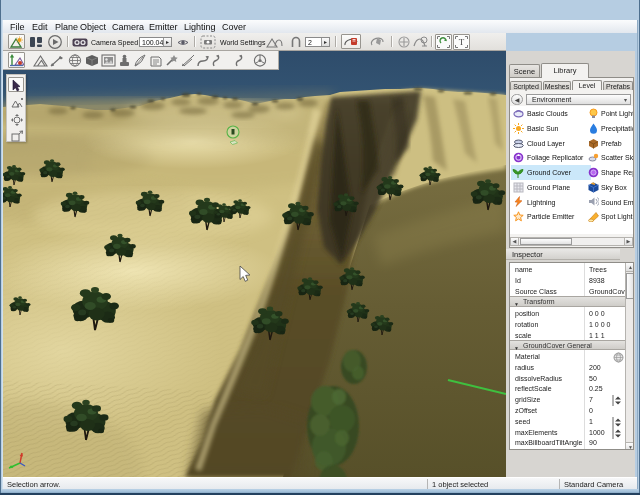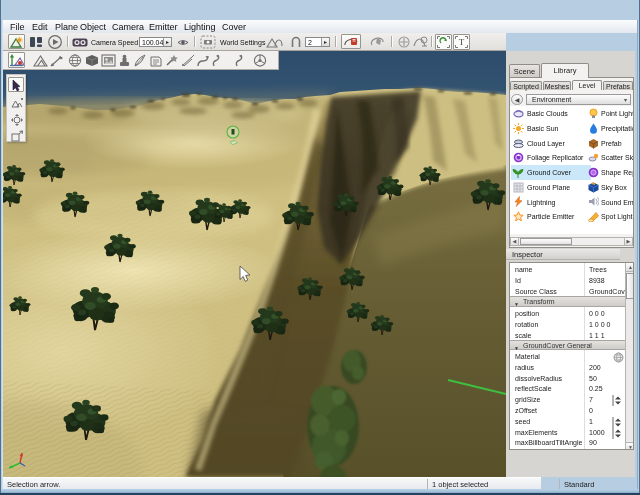--- a/index.html
+++ b/index.html
@@ -7,21 +7,21 @@
 #titlebar{left:0;top:0;width:640px;height:20px;background:linear-gradient(#dde8f2 0%,#cadaea 45%,#b9cce0 70%,#b4c9de 100%);border-top:1px solid #7d9cb8;}
 #title{left:19px;top:5px;font-size:8px;color:#1a1a1a;letter-spacing:.2px;}
 .wbtn{top:6px;overflow:hidden;width:16px;height:11px;border:1px solid #5c6f80;border-radius:2px;background:linear-gradient(#fdfeff,#d9e2ec 45%,#bfcddb 50%,#cdd9e5);}
 #btnclose{background:linear-gradient(#f2ad93,#e0714a 45%,#c94e24 50%,#d4663c);border-color:#7e2c10;}
 #menubar{left:3px;top:20px;width:634px;height:13px;background:linear-gradient(#fbfcfd,#e2e7ee);}
 #menubar span{position:absolute;top:2px;font-size:9px;color:#111;}
 #toolbar1{left:3px;top:33px;width:503px;height:18px;background:linear-gradient(#f0efed,#e2e0dc);border-bottom:1px solid #a8a5a0;}
 #toolbar2{left:3px;top:51px;width:276px;height:19px;background:#f1f0ee;border-right:1px solid #aeaba5;border-bottom:1px solid #aeaba5;}
 #palette{left:6px;top:74px;width:20px;height:68px;background:#f1f0ee;border:1px solid #c6c3bd;box-shadow:1px 1px 2px rgba(0,0,0,.25);}
 #panel{left:506px;top:51px;width:129px;height:426px;background:#d7d5d1;}
-#statusbar{left:3px;top:477px;width:538px;height:12px;background:linear-gradient(#f7f8f9,#e7eaee);border-top:1px solid #fff;}
+#statusbar{left:3px;top:477px;width:634px;height:12px;background:linear-gradient(#f7f8f9,#e7eaee);border-top:1px solid #fff;}
 #statusbar span{position:absolute;top:2px;font-size:7.5px;color:#222;}
 #bottomframe{left:0px;top:489px;width:640px;height:6px;background:linear-gradient(#b9d1e6,#9dbcd6 55%,#49688a 80%,#2c4b6d);}
 .sep1{position:absolute;top:3px;width:1px;height:11px;background:#aeaba6;box-shadow:1px 0 0 #fbfbfa;}
 .t1{position:absolute;top:6px;font-size:7px;color:#111;white-space:nowrap;}
 .spin{position:absolute;top:4px;height:10px;background:#fff;border:1px solid #8a8a8a;font-size:7px;color:#111;}
 .spin b{position:absolute;left:2px;top:1px;font-weight:normal;}
 .spin i{position:absolute;right:0;top:0;width:8px;height:8px;background:linear-gradient(#fafafa,#dcdcdc);border-left:1px solid #999;font-style:normal;font-size:6px;text-align:center;line-height:8px;color:#333;}
 .tb{position:absolute;top:2px;}
 .tbbtn{position:absolute;top:1px;width:17px;height:15px;border:1px solid #98958f;background:linear-gradient(#fcfcfb,#edebe7);border-radius:1px;}
 .tbbtn2{position:absolute;top:1px;width:17px;height:16px;border:1px solid #98958f;background:#fbfbfa;border-radius:1px;}

